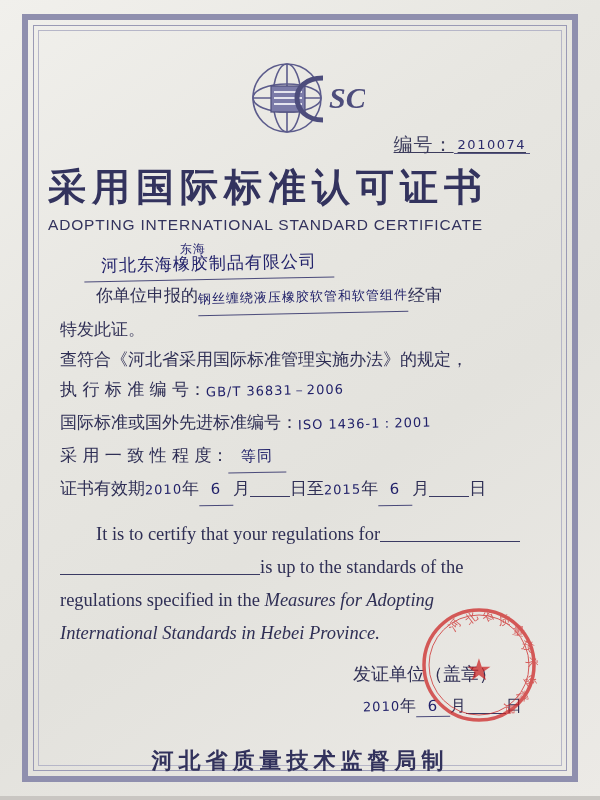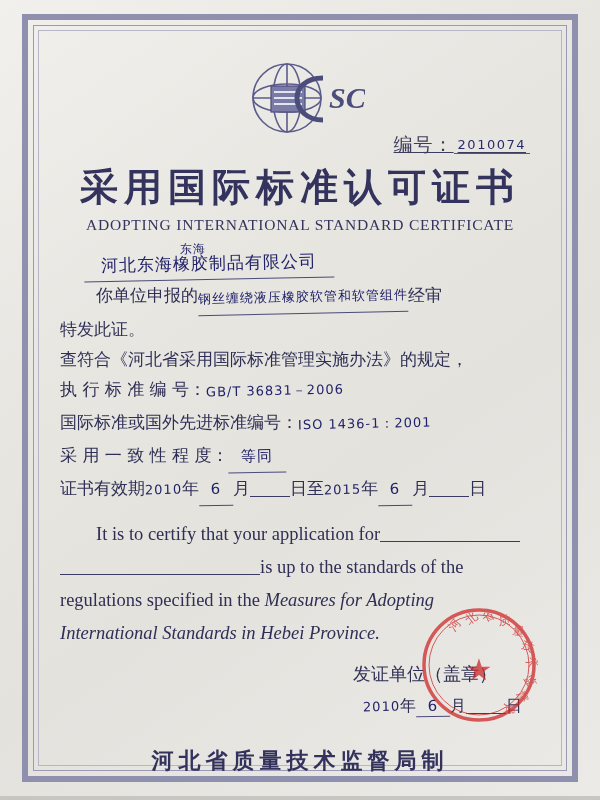--- a/index.html
+++ b/index.html
@@ -91,34 +91,34 @@
     position: relative;
     top: -2px;
   }
 
   
   .title-cn {
     position: absolute;
     top: 122px;
     left: 0;
     right: 0;
-    text-align: center;
+    text-align: left;
     font-family: "DejaVu Sans", sans-serif;
     font-size: 38px;
     font-weight: bold;
     color: #33335e;
     letter-spacing: 6px;
   }
   .title-en {
     position: absolute;
     top: 176px;
     left: 0;
     right: 0;
-    text-align: center;
-    font-family: Liberation Serif, serif;
+    text-align: left;
+    font-family: Liberation Sans, sans-serif;
     font-size: 15.5px;
     color: #33335e;
     letter-spacing: 0.8px;
   }
 
   
   .body-block {
     position: absolute;
     top: 206px;
     left: 12px;
@@ -308,21 +308,21 @@
         <span>采 用 一 致 性 程 度：</span><span class="hw u-short">等同</span>
       </div>
 
       <div class="line">
         <span>证书有效期</span><span class="hw nb sm u-xs">2010</span><span>年</span><span class="hw u-xs">6</span><span>月</span><span class="blank"></span><span>日至</span><span class="hw nb sm u-xs">2015</span><span>年</span><span class="hw u-xs">6</span><span>月</span><span class="blank"></span><span>日</span>
       </div>
     </div>
 
     <div class="eng">
       <div class="first">
-        <span>It is to certify that your application for</span><span class="blank-en" style="width:140px;"></span>
+        <span>It is to certify that your regulations for</span><span class="blank-en" style="width:140px;"></span>
       </div>
       <div>
         <span class="blank-en" style="width:200px;"></span><span>is up to the standards of the</span>
       </div>
       <div>
         <span>regulations specified in the</span>
         <em>Measures   for   Adopting</em>
       </div>
       <div>
         <em>International Standards in Hebei Province.</em>

